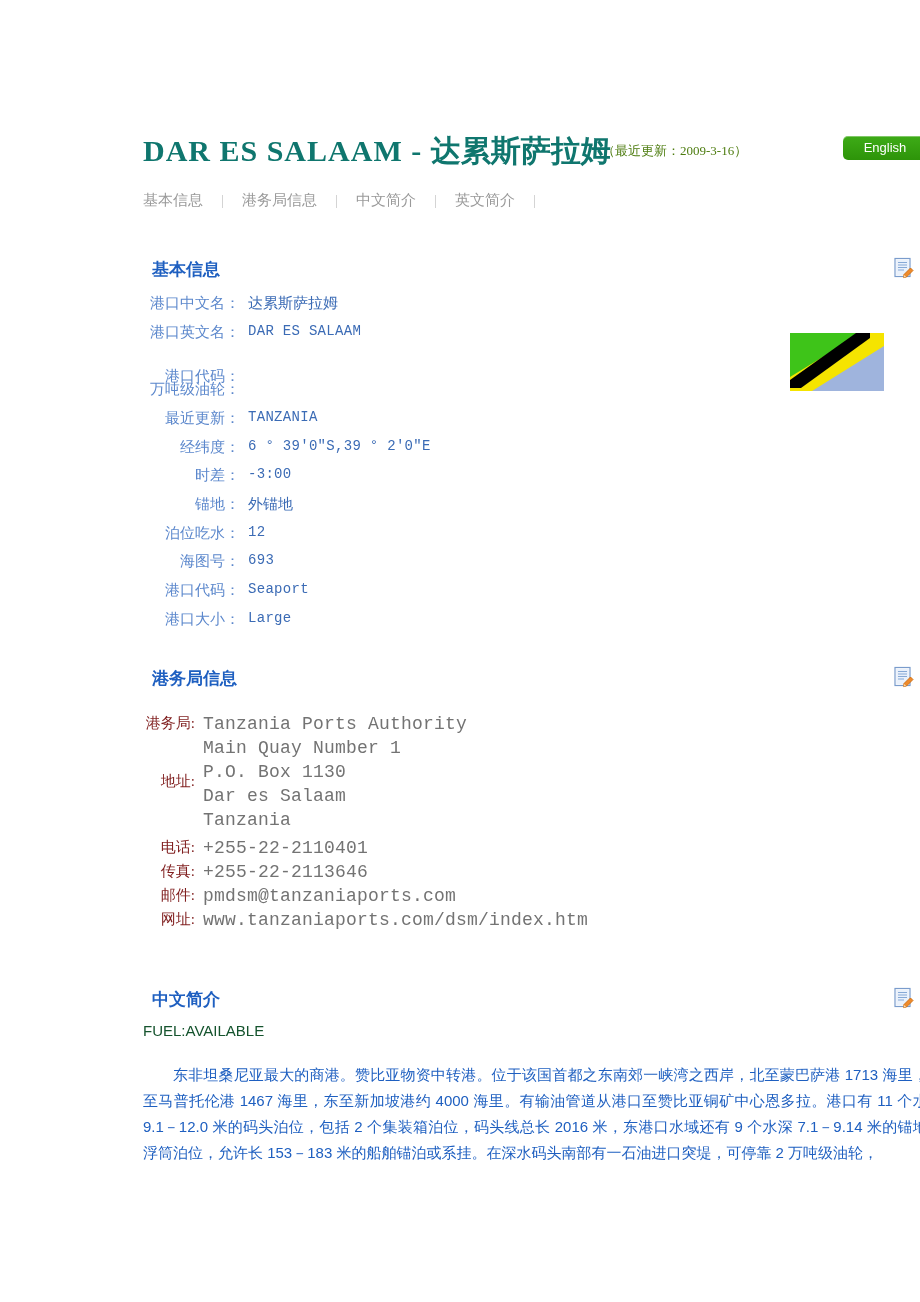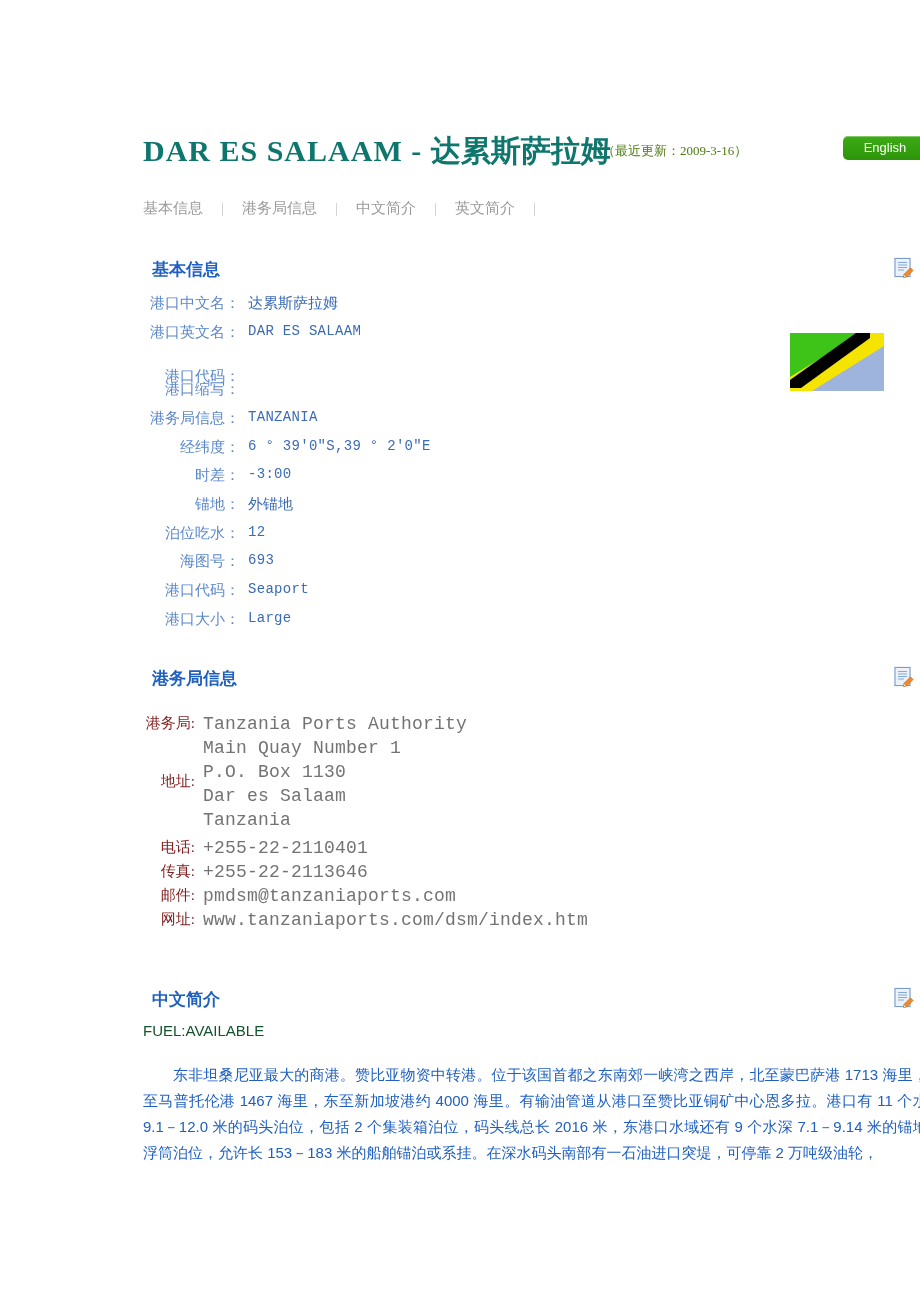--- a/index.html
+++ b/index.html
@@ -61,21 +61,21 @@
     line-height: 24px;
     text-align: center;
     cursor: pointer;
     box-shadow: inset 0 1px 0 rgba(255,255,255,0.35);
   }
 
   
   .nav {
     position: absolute;
     left: 143px;
-    top: 199px;
+    top: 191px;
     font-size: 15px;
     color: #9a9a9a;
     white-space: nowrap;
     font-family: "Liberation Serif", "DejaVu Serif", serif;
   }
   .nav a {
     color: #9a9a9a;
     text-decoration: none;
     cursor: pointer;
   }
@@ -234,25 +234,25 @@
     </div>
     <div class="info-row" style="top: 322.7px;">
       <span class="info-label">港口英文名：</span>
       <span class="info-value mono">DAR ES SALAAM</span>
     </div>
     <div class="info-row" style="top: 351.4px; margin-top: 16px;">
       <span class="info-label">港口代码：</span>
       <span class="info-value mono"></span>
     </div>
     <div class="info-row" style="top: 380.1px;">
-      <span class="info-label">港口缩写：</span>
+      <span class="info-label">万吨级油轮：</span>
       <span class="info-value mono"></span>
     </div>
     <div class="info-row" style="top: 408.8px;">
-      <span class="info-label">港务局信息：</span>
+      <span class="info-label">最近更新：</span>
       <span class="info-value mono">TANZANIA</span>
     </div>
     <div class="info-row" style="top: 437.5px;">
       <span class="info-label">经纬度：</span>
       <span class="info-value mono">6 °  39'0"S,39 °  2'0"E</span>
     </div>
     <div class="info-row" style="top: 466.2px;">
       <span class="info-label">时差：</span>
       <span class="info-value mono">-3:00</span>
     </div>

